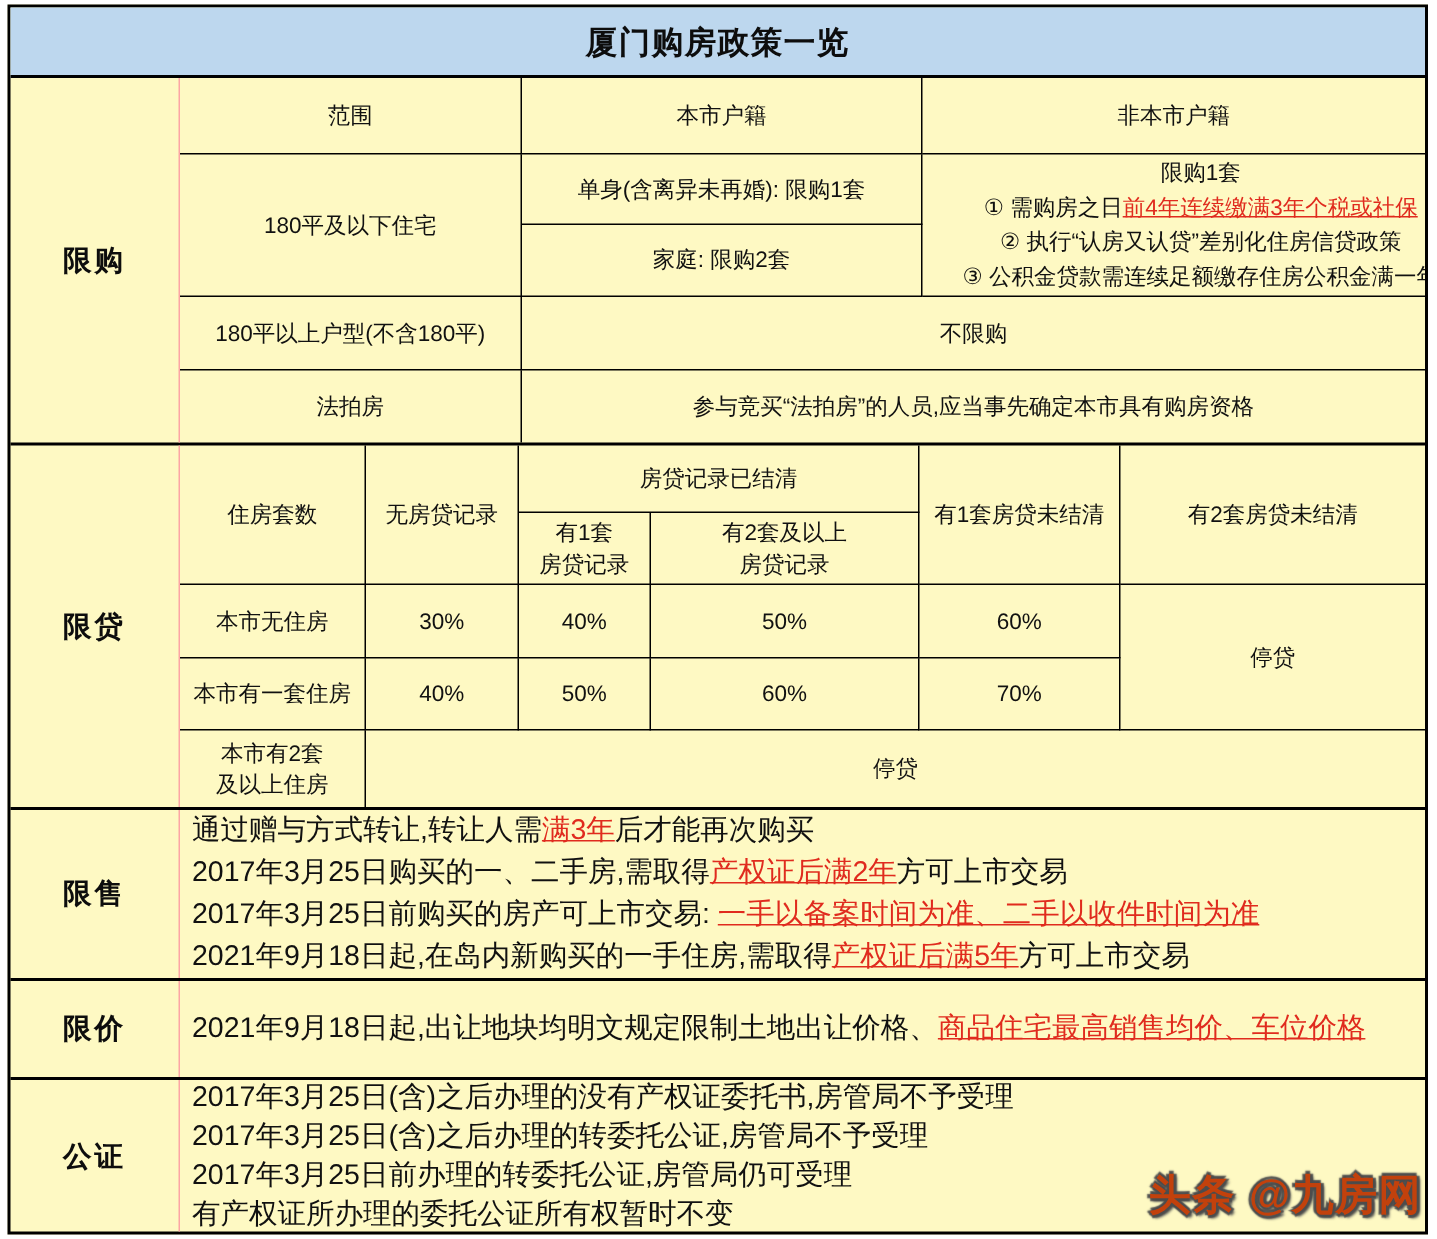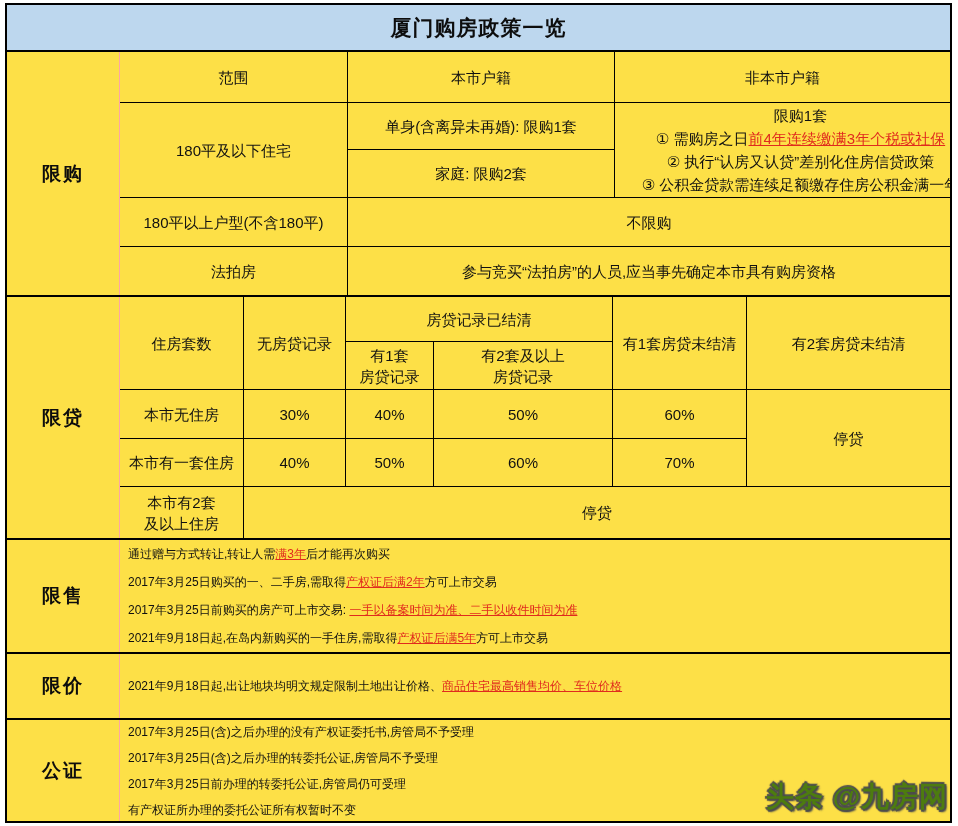--- a/index.html
+++ b/index.html
@@ -3,21 +3,21 @@
 <meta charset="utf-8">
 <style>
   html,body{margin:0;padding:0;}
   body{
     width:958px;height:826px;background:#ffffff;overflow:hidden;position:relative;
     font-family:"Liberation Sans","DejaVu Sans",sans-serif;color:#111;
     -webkit-font-smoothing:antialiased;
   }
   .tbl{
     position:absolute;left:5px;top:3px;width:947px;box-sizing:border-box;
-    border:2px solid #000;background:#fde047;
+    border:2px solid #000;background:#fef9c3;
   }
   .title-bar{
     height:45px;background:#bdd7ee;border-bottom:2px solid #000;
     display:flex;align-items:center;justify-content:center;
     font-weight:bold;font-size:21px;letter-spacing:1px;color:#0d0d0d;
   }
   .section{display:flex;border-bottom:2px solid #000;}
   .section:last-child{border-bottom:none;}
   .cat{
     width:113px;box-sizing:border-box;border-right:1px solid #fca5a5;
@@ -33,27 +33,27 @@
     display:flex;align-items:center;justify-content:center;text-align:center;
     font-size:15px;white-space:pre-line;line-height:21px;padding:1px 3px;overflow:hidden;
   }
   .cell.nr{border-right:none;}
   .cell.nb{border-bottom:none;}
   .cell.hd{font-weight:normal;}
   .multi{flex-direction:column;justify-content:center;line-height:23px;font-size:15px;}
   .multi .ln{white-space:nowrap;margin-left:36px;}
   .textblock{
     height:100%;box-sizing:border-box;display:flex;flex-direction:column;justify-content:center;
-    padding:4px 10px 4px 8px;font-size:12px;
+    padding:4px 10px 4px 8px;font-size:19px;
   }
   .textblock .ln{line-height:28px;white-space:nowrap;}
   .gz .ln{line-height:26px;}
   .red{color:#e02b1e;text-decoration:underline;}
   .watermark{
-    position:absolute;right:10px;bottom:10px;font-size:28px;font-weight:bold;color:#4d7c0f;
+    position:absolute;right:10px;bottom:10px;font-size:28px;font-weight:bold;color:#c2410c;
     text-shadow:2px 0 1px #4d4d4d,-2px 0 1px #4d4d4d,0 2px 1px #4d4d4d,0 -2px 1px #4d4d4d,2px 2px 2px #4d4d4d;
     letter-spacing:1px;
   }
 </style>
 </head>
 <body>
 
 <div class="tbl">
 
   <div class="title-bar">厦门购房政策一览</div>

